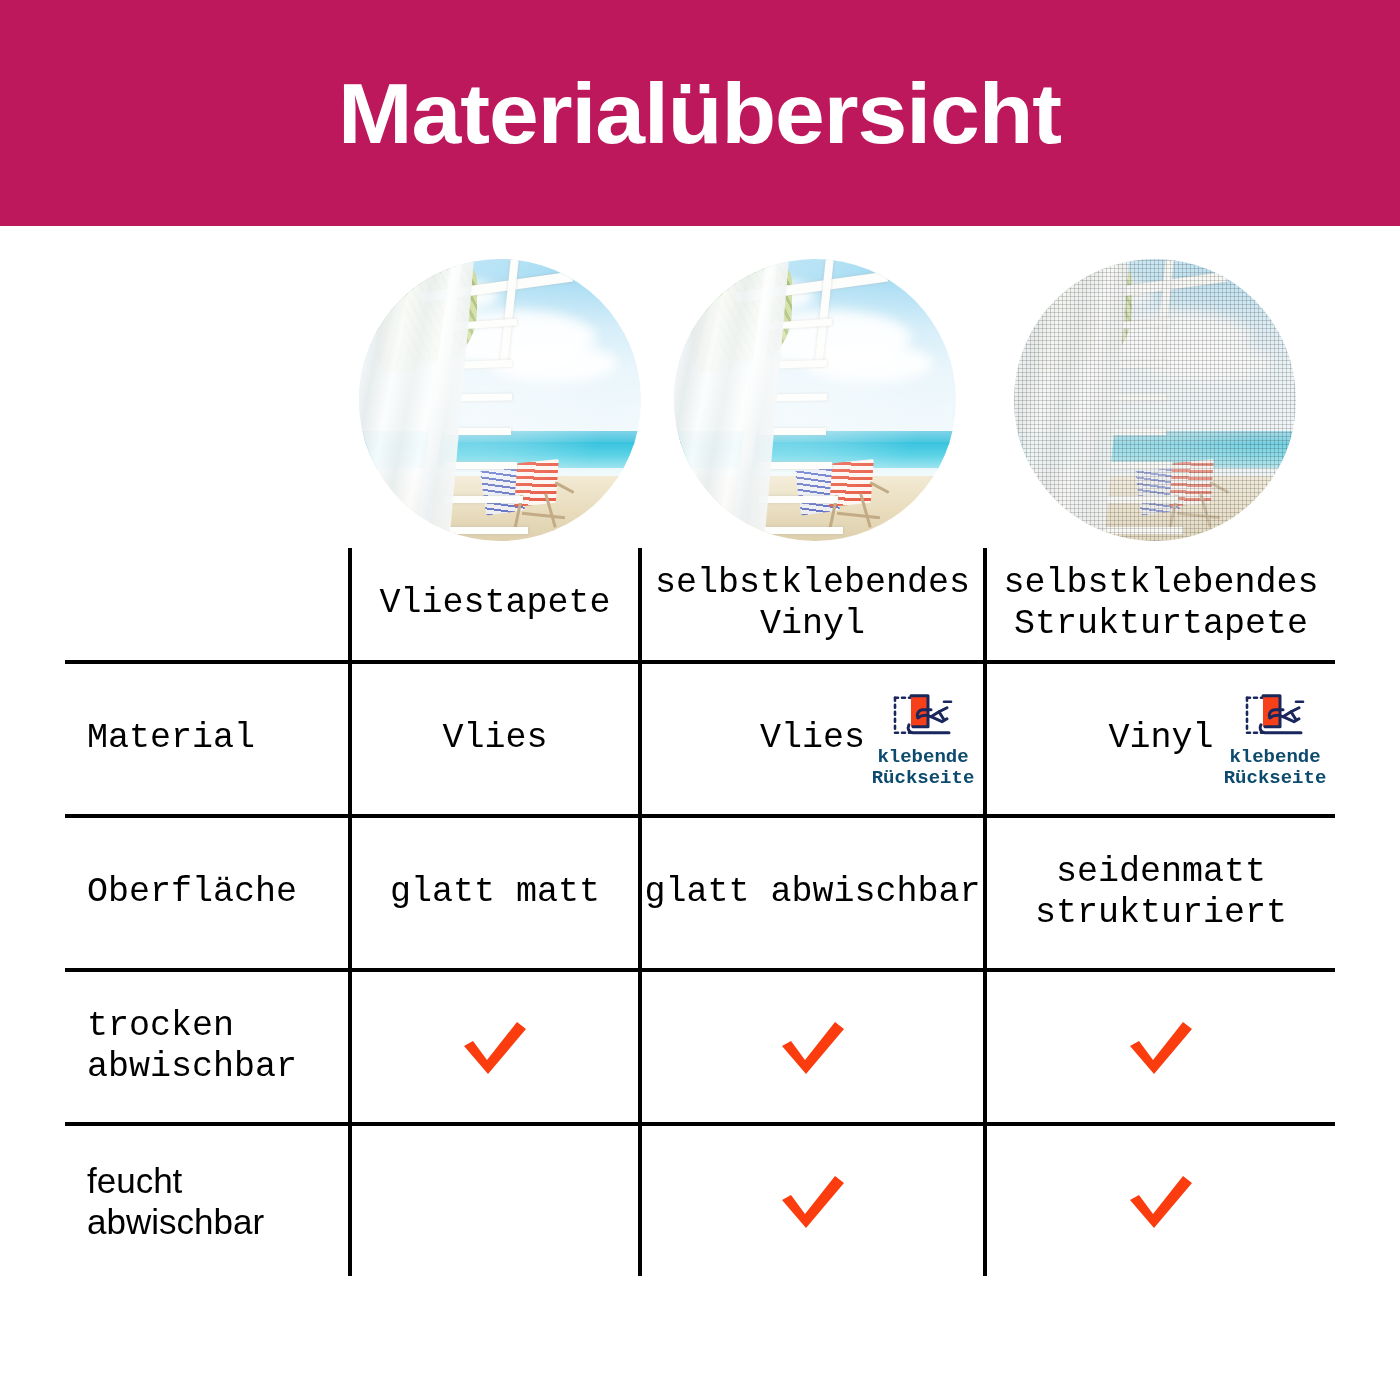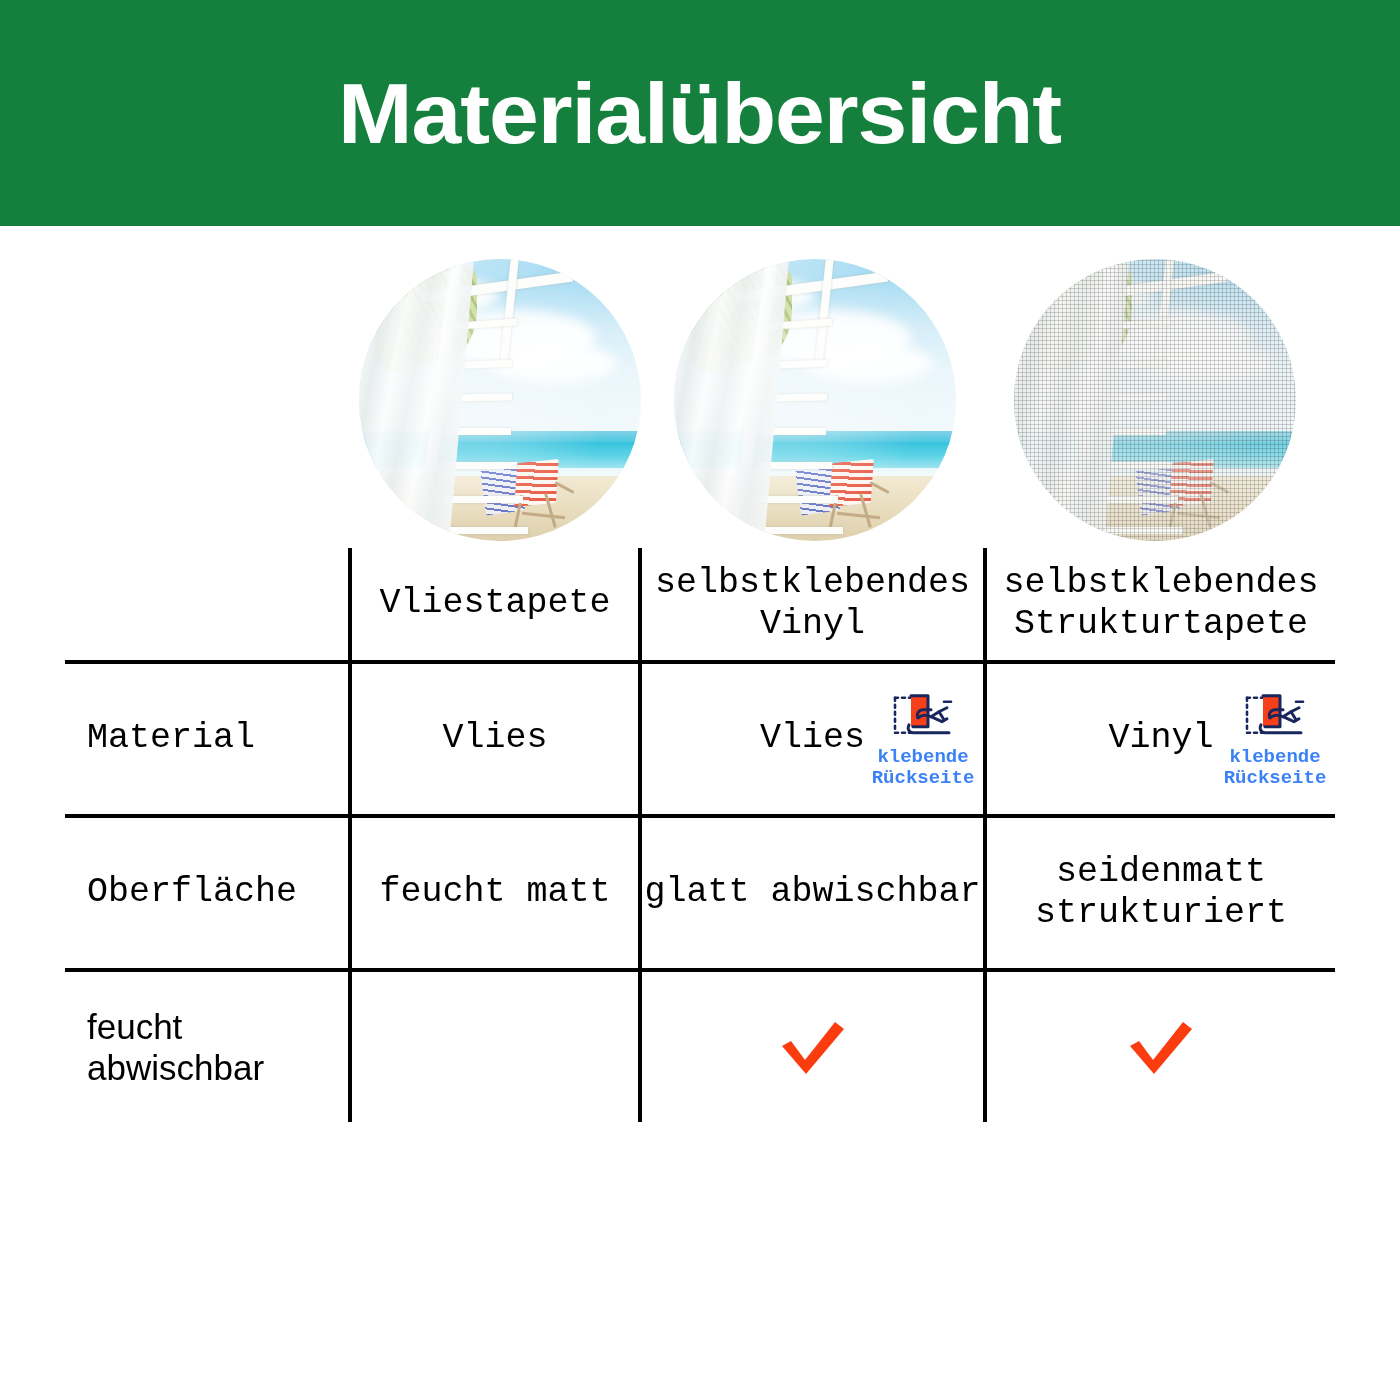--- a/index.html
+++ b/index.html
@@ -8,21 +8,21 @@
     background:#ffffff;
     font-family:"Liberation Sans", sans-serif;
     overflow:hidden;
     position:relative;
   }
 
   
   #header-banner{
     position:absolute;left:0;top:0;
     width:1400px;height:226px;
-    background:#15803d;
+    background:#be185d;
     display:flex;align-items:center;justify-content:center;
   }
   #page-title{
     color:#ffffff;
     font-size:86px;
     font-weight:bold;
     letter-spacing:-1px;
     line-height:1;
     white-space:nowrap;
     transform:scaleX(1.04);
@@ -185,21 +185,21 @@
     position:relative;height:100%;
   }
   .with-badge .value{flex:0 0 auto;}
 
   
   .badge{
     position:absolute;right:-6px;top:50%;
     transform:translateY(-50%);
     width:132px;
     text-align:center;
-    color:#3b82f6;
+    color:#0c4a6e;
     font-weight:bold;
     font-size:19px;
     line-height:1.12;
   }
   .badge .badge-icon{display:block;margin:0 auto 4px auto;width:72px;height:54px;}
   .badge .badge-text{display:block;}
 
   
   .check{display:block;margin:0 auto;width:76px;height:62px;}
 </style>
@@ -391,25 +391,43 @@
             </svg>
             <span class="badge-text">klebende Rückseite</span>
           </span>
         </div>
       </td>
     </tr>
 
 
     <tr class="r-ober rowline">
       <td class="cell-label">Oberfläche</td>
-      <td class="cell-center vline">feucht matt</td>
+      <td class="cell-center vline">glatt matt</td>
       <td class="cell-center vline">glatt abwischbar</td>
       <td class="cell-center vline">seidenmatt strukturiert</td>
     </tr>
 
+    <tr class="r-trocken rowline">
+      <td class="cell-label">trocken abwischbar</td>
+      <td class="cell-center vline">
+        <svg class="check" viewBox="0 0 76 62">
+          <path d="M7 30 L16 25 L30 44 L60 6 L69 13 L31 58 Z" fill="#FA3C0F"></path>
+        </svg>
+      </td>
+      <td class="cell-center vline">
+        <svg class="check" viewBox="0 0 76 62">
+          <path d="M7 30 L16 25 L30 44 L60 6 L69 13 L31 58 Z" fill="#FA3C0F"></path>
+        </svg>
+      </td>
+      <td class="cell-center vline">
+        <svg class="check" viewBox="0 0 76 62">
+          <path d="M7 30 L16 25 L30 44 L60 6 L69 13 L31 58 Z" fill="#FA3C0F"></path>
+        </svg>
+      </td>
+    </tr>
 
     <tr class="r-feucht">
       <td class="cell-label">feucht abwischbar</td>
       <td class="cell-center vline"></td>
       <td class="cell-center vline">
         <svg class="check" viewBox="0 0 76 62">
           <path d="M7 30 L16 25 L30 44 L60 6 L69 13 L31 58 Z" fill="#FA3C0F"></path>
         </svg>
       </td>
       <td class="cell-center vline">

